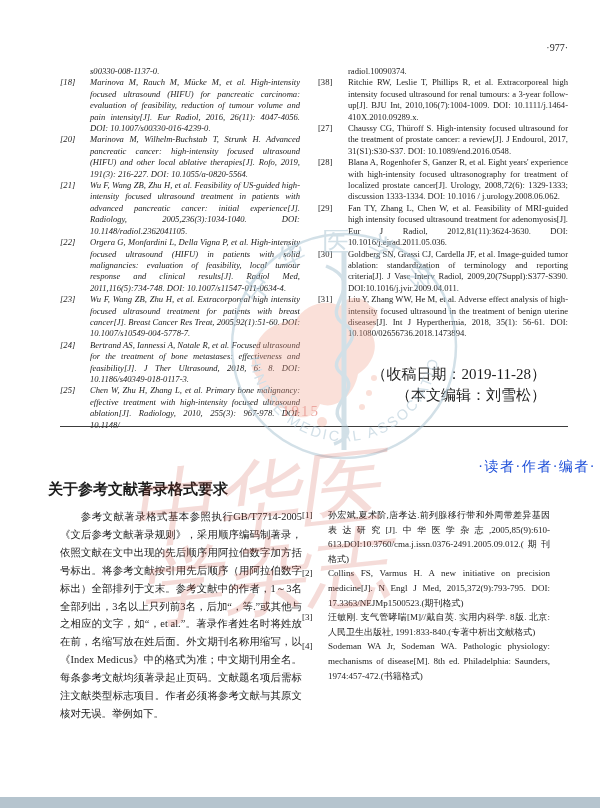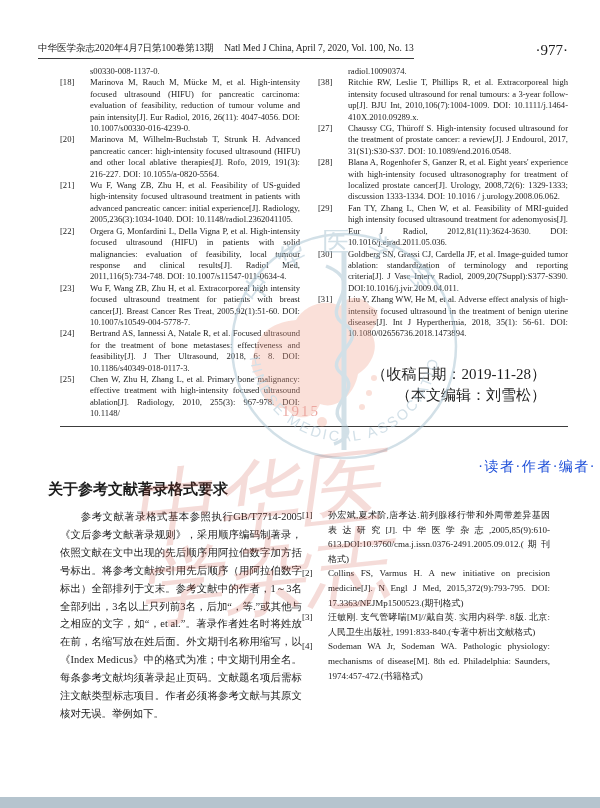--- a/index.html
+++ b/index.html
@@ -5,24 +5,24 @@
   html,body{margin:0;padding:0;background:#e9e9e9;}
   .page{
     position:relative;width:600px;height:808px;background:#ffffff;
     overflow:hidden;margin:0 auto;
     font-family:"Liberation Serif","DejaVu Serif",serif;color:#1c1c1c;
   }
   
   .header{position:absolute;left:38px;top:42px;right:30px;font-size:9.5px;white-space:nowrap;}
   .header-left{display:inline-block;border-bottom:1px solid #3c3c3c;padding-bottom:3px;}
   .header-cn{margin-right:8px;}
-  .page-no{position:absolute;right:2px;top:0;font-size:15px;}
+  .page-no{position:absolute;right:2px;top:0;font-size:10px;}
   
   .refs-top{position:absolute;left:60px;top:66px;width:508px;display:flex;gap:18px;}
-  .col-l{width:240px;}
+  .col-l{width:240px;font-style:italic;}
   .col-r{width:250px;}
   .ref{display:flex;font-size:8.6px;line-height:11.4px;}
   .ref-label{width:30px;flex:0 0 30px;}
   .ref-text{flex:1;text-align:justify;}
   
   .ms-info{margin-top:24px;text-align:right;padding-right:22px;font-size:15px;line-height:21px;}
   
   .divider{position:absolute;left:60px;top:426px;width:508px;border-top:1px solid #3c3c3c;}
   .section-marker{position:absolute;left:376px;top:458px;width:220px;text-align:right;
     font-size:14px;letter-spacing:1.5px;color:#1d4ed8;}
@@ -42,24 +42,20 @@
     font-family:"DejaVu Serif","Liberation Serif",serif;font-style:italic;}
   
   .footer-band{position:absolute;left:0;bottom:0;width:600px;height:11px;background:#b5c4ce;}
 </style>
 </head>
 <body>
 
 <div class="page">
 
   <div class="header">
-    <span class="header-left">
-      <span class="header-cn">中华医学杂志2020年4月7日第100卷第13期</span>
-      <span class="header-en">Natl Med J China, April 7, 2020, Vol. 100, No. 13</span>
-    </span>
     <span class="page-no">·977·</span>
   </div>
 
   <div class="refs-top">
     <div class="col-l">
       <div class="ref">
         <span class="ref-label"></span>
         <span class="ref-text">s00330-008-1137-0.</span>
       </div>
       <div class="ref">

